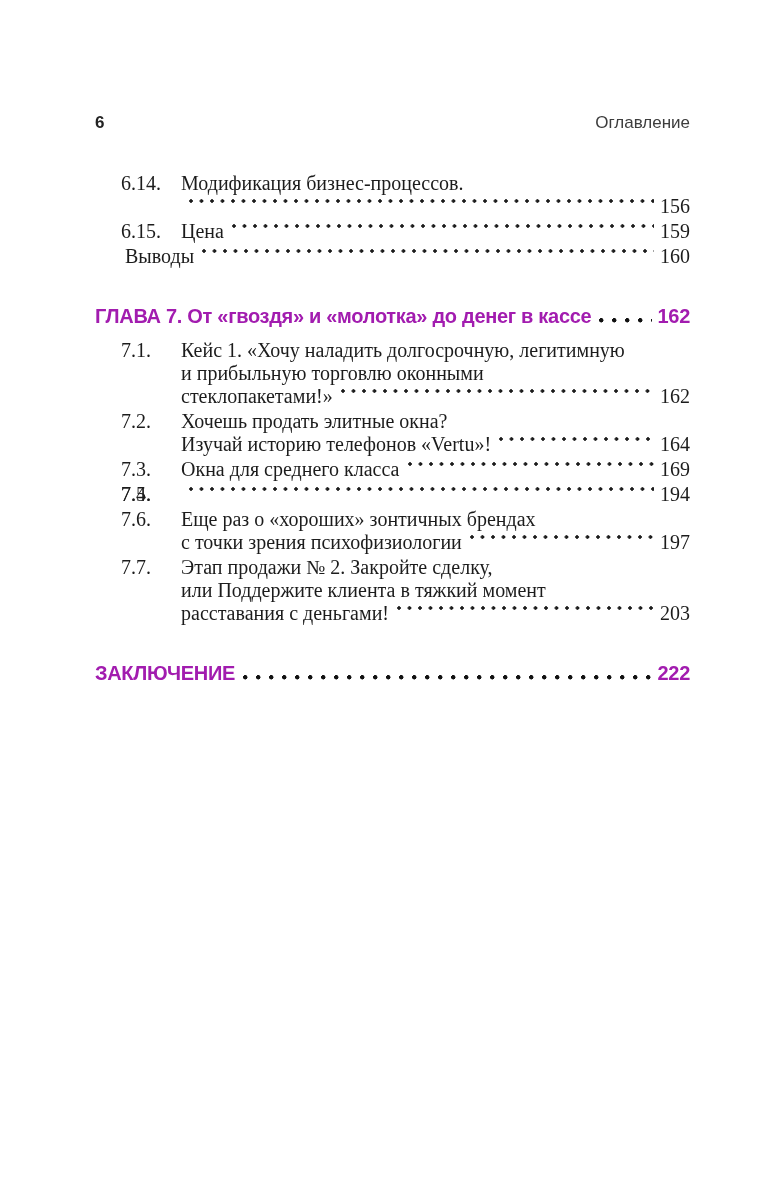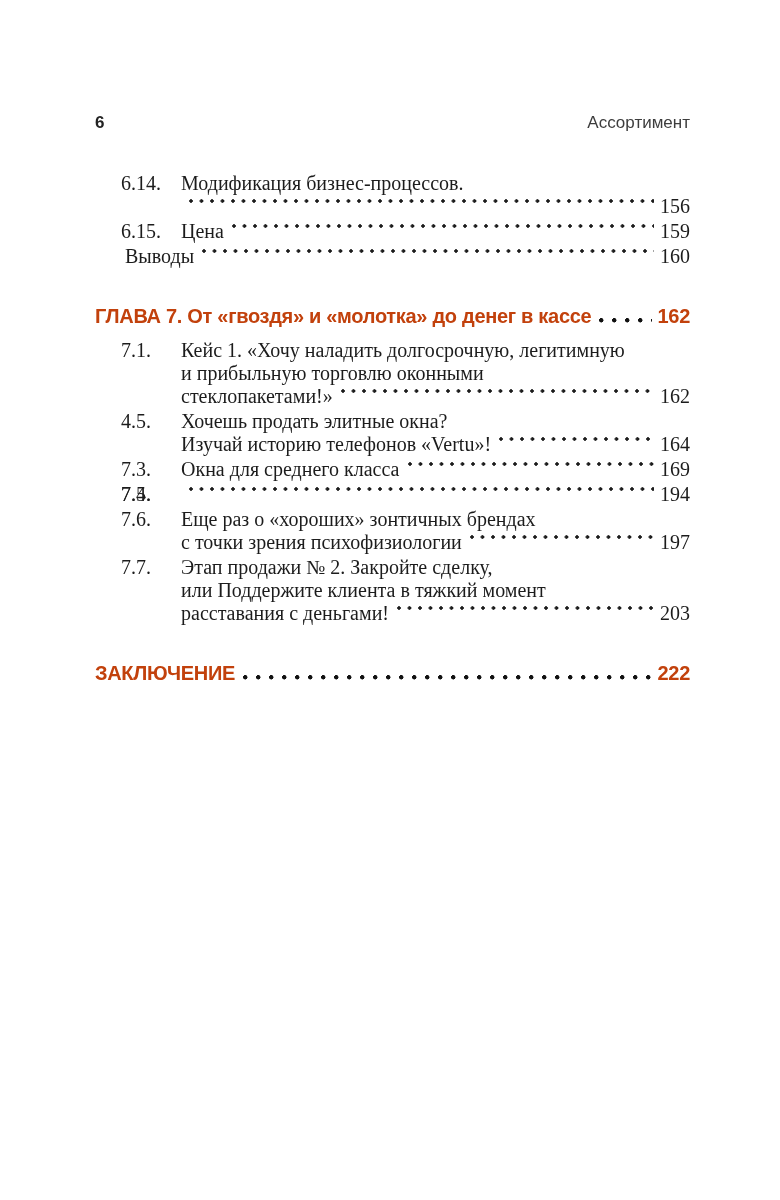--- a/index.html
+++ b/index.html
@@ -15,21 +15,21 @@
     font-size:17px;line-height:20px;
   }
   .pagehead .folio{font-weight:700;color:#232323;}
   .pagehead .running{font-weight:400;color:#3d3d3d;}
   .toc{margin-top:39px;font-size:20px;line-height:23px;}
   .group.chapter-group{margin-top:30px;}
   .group.final{margin-top:24px;}
   .chapter-line{
     display:flex;
     font-family:"Liberation Sans","DejaVu Sans",sans-serif;
-    font-weight:700;font-size:20px;line-height:24px;letter-spacing:-0.3px;color:#c2410c;margin-top:36px;
+    font-weight:700;font-size:20px;line-height:24px;letter-spacing:-0.3px;color:#a21caf;margin-top:36px;
   }
   .chapter-group > .entries{margin-top:11px;}
   .entry{position:relative;margin-bottom:2px;}
   .entry.item{padding-left:86px;}
   .entry.plain{padding-left:30px;}
   .entry .num{position:absolute;left:26px;top:0;}
   .line{display:flex;align-items:center;}
   .line .text{white-space:pre;}
   .leader{flex:1 1 auto;min-width:10px;position:relative;}
   .leader::after{
@@ -43,21 +43,21 @@
     background-size:13px 5px;
   }
   .pagenum{white-space:nowrap;}
 </style>
 </head>
 <body>
 
 <div class="page">
   <div class="pagehead">
     <span class="folio">6</span>
-    <span class="running">Ассортимент</span>
+    <span class="running">Оглавление</span>
   </div>
   <div class="toc" id="toc">
       <div class="group">
         <div class="entries">
           <div class="entry item">
             <span class="num">6.14.</span>
             <div class="line">
               <span class="text">Модификация бизнес-процессов.</span>
             </div>
             <div class="line">
@@ -97,21 +97,21 @@
             <div class="line">
               <span class="text">и прибыльную торговлю оконными</span>
             </div>
             <div class="line">
               <span class="text">стеклопакетами!»</span>
               <span class="leader"></span>
               <span class="pagenum">162</span>
             </div>
           </div>
           <div class="entry item">
-            <span class="num">4.5.</span>
+            <span class="num">7.2.</span>
             <div class="line">
               <span class="text">Хочешь продать элитные окна?</span>
             </div>
             <div class="line">
               <span class="text">Изучай историю телефонов «Vertu»!</span>
               <span class="leader"></span>
               <span class="pagenum">164</span>
             </div>
           </div>
           <div class="entry item">

